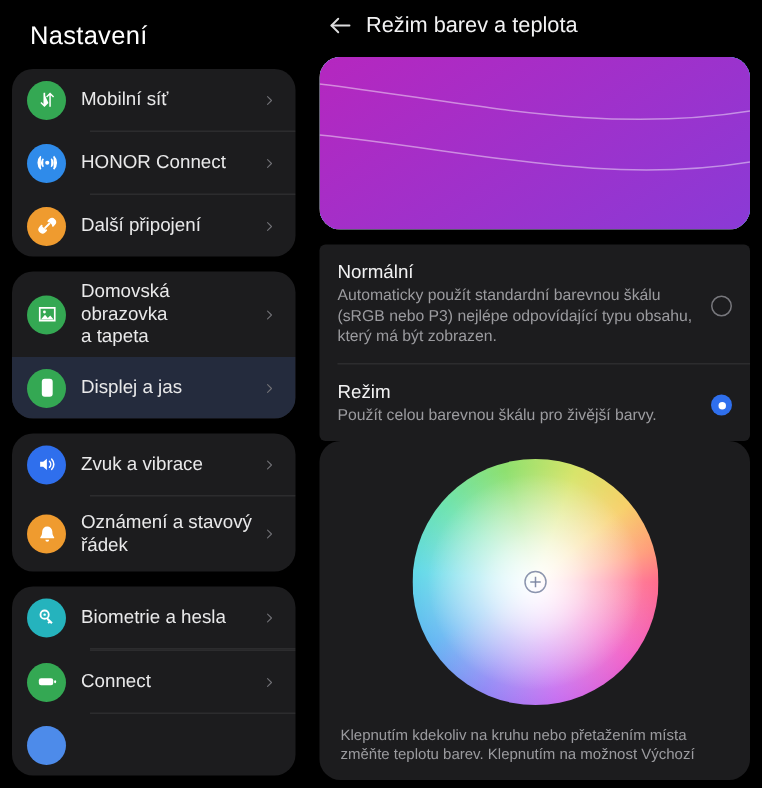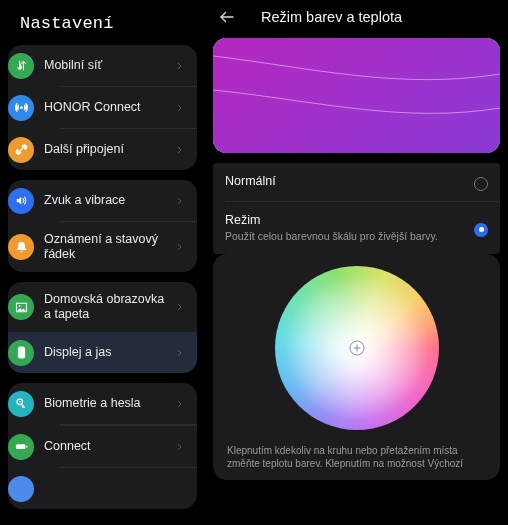--- a/index.html
+++ b/index.html
@@ -19,33 +19,32 @@
     overflow: hidden;
     position: relative;
     flex: 0 0 205px;
   }
   .settings-title {
     color: #ffffff;
     font-size: 17px;
     font-weight: 400;
     letter-spacing: .2px;
     padding: 14px 0 12px 12px;
-    font-family: Liberation Mono, monospace;
   }
   .group {
     background: #1c1c1e;
     border-radius: 14px;
     margin-bottom: 10px;
     overflow: hidden;
   }
   .row {
     display: flex;
     align-items: center;
     min-height: 41px;
-    padding: 6px 8px 6px 0;
+    padding: 6px 8px 6px 10px;
     position: relative;
   }
   .row.selected { background: #242b3d; }
   .row.two-line { min-height: 50px; }
   .row-sep {
     height: 1px;
     background: #2c2c2e;
     margin-left: 52px;
   }
   .ic {
@@ -79,21 +78,21 @@
     height: 525px;
     background: #000;
     position: relative;
     overflow: hidden;
   }
   .detail-header {
     display: flex;
     align-items: center;
     height: 34px;
     padding: 0 16px 0 12px;
-    gap: 24px;
+    gap: 7px;
   }
   .back-btn {
     width: 20px; height: 20px;
     display: flex; align-items: center; justify-content: center;
     color: #dcdcdd;
   }
   .detail-title {
     color: #f2f2f3;
     font-size: 14.5px;
     font-weight: 400;
@@ -282,20 +281,52 @@
             </div>
             <div class="row-label">Další připojení</div>
             <div class="chev">
               <svg width="9" height="14" viewBox="0 0 24 24" fill="none" stroke="currentColor" stroke-width="2" stroke-linecap="round" stroke-linejoin="round">
                 <path d="M9 5l7 7-7 7"></path>
               </svg>
             </div>
           </div>
         </div>
         <div class="group">
+          <div class="row two-line">
+            <div class="ic" style="background: rgb(52, 168, 83);">
+              <svg xmlns="http://www.w3.org/2000/svg" width="15" height="15" viewBox="0 0 24 24" fill="#fff">
+                <path d="M4 5.2h16v13.6H4z" fill="none" stroke="#fff" stroke-width="1.8" rx="2"></path>
+                <circle cx="9" cy="9.6" r="1.5"></circle>
+                <path d="M5.2 17.6l4.4-5 3 3.4 2.6-2.6 3.6 4.2z"></path>
+              </svg>
+            </div>
+            <div class="row-label">Domovská obrazovka
+a tapeta</div>
+            <div class="chev">
+              <svg width="9" height="14" viewBox="0 0 24 24" fill="none" stroke="currentColor" stroke-width="2" stroke-linecap="round" stroke-linejoin="round">
+                <path d="M9 5l7 7-7 7"></path>
+              </svg>
+            </div>
+          </div>
+          <div class="row selected">
+            <div class="ic" style="background: rgb(52, 168, 83);">
+              <svg xmlns="http://www.w3.org/2000/svg" width="15" height="15" viewBox="0 0 24 24" fill="#fff" stroke="#fff" stroke-width="1.6">
+                <rect x="7" y="3.2" width="10" height="17.6" rx="2.4"></rect>
+                <path d="M12.8 7.4l-2.6 4.6h2.4l-1 4.4 3.2-5h-2.4z" fill="#fff" stroke="none"></path>
+              </svg>
+            </div>
+            <div class="row-label">Displej a jas</div>
+            <div class="chev">
+              <svg width="9" height="14" viewBox="0 0 24 24" fill="none" stroke="currentColor" stroke-width="2" stroke-linecap="round" stroke-linejoin="round">
+                <path d="M9 5l7 7-7 7"></path>
+              </svg>
+            </div>
+          </div>
+        </div>
+        <div class="group">
           <div class="row">
             <div class="ic" style="background: rgb(47, 111, 237);">
               <svg xmlns="http://www.w3.org/2000/svg" width="15" height="15" viewBox="0 0 24 24" fill="#fff">
                 <path d="M4.4 9.4h3.2l4-3.4v12l-4-3.4H4.4z"></path>
                 <path d="M14.4 8.8a4.6 4.6 0 0 1 0 6.4" fill="none" stroke="#fff" stroke-width="1.7" stroke-linecap="round"></path>
                 <path d="M16.8 6.6a7.8 7.8 0 0 1 0 10.8" fill="none" stroke="#fff" stroke-width="1.7" stroke-linecap="round"></path>
               </svg>
             </div>
             <div class="row-label">Zvuk a vibrace</div>
             <div class="chev">
@@ -307,52 +338,20 @@
           <div class="row-sep"></div>
           <div class="row two-line">
             <div class="ic" style="background: rgb(239, 155, 47);">
               <svg xmlns="http://www.w3.org/2000/svg" width="15" height="15" viewBox="0 0 24 24" fill="#fff">
                 <path d="M12 3.2a5.4 5.4 0 0 0-5.4 5.4c0 4-1.4 5.4-2 6.2-.3.4 0 1 .5 1h13.8c.5 0 .8-.6.5-1-.6-.8-2-2.2-2-6.2A5.4 5.4 0 0 0 12 3.2z"></path>
                 <path d="M10 17.4a2 2 0 0 0 4 0z"></path>
               </svg>
             </div>
             <div class="row-label">Oznámení a stavový
 řádek</div>
-            <div class="chev">
-              <svg width="9" height="14" viewBox="0 0 24 24" fill="none" stroke="currentColor" stroke-width="2" stroke-linecap="round" stroke-linejoin="round">
-                <path d="M9 5l7 7-7 7"></path>
-              </svg>
-            </div>
-          </div>
-        </div>
-        <div class="group">
-          <div class="row two-line">
-            <div class="ic" style="background: rgb(52, 168, 83);">
-              <svg xmlns="http://www.w3.org/2000/svg" width="15" height="15" viewBox="0 0 24 24" fill="#fff">
-                <path d="M4 5.2h16v13.6H4z" fill="none" stroke="#fff" stroke-width="1.8" rx="2"></path>
-                <circle cx="9" cy="9.6" r="1.5"></circle>
-                <path d="M5.2 17.6l4.4-5 3 3.4 2.6-2.6 3.6 4.2z"></path>
-              </svg>
-            </div>
-            <div class="row-label">Domovská obrazovka
-a tapeta</div>
-            <div class="chev">
-              <svg width="9" height="14" viewBox="0 0 24 24" fill="none" stroke="currentColor" stroke-width="2" stroke-linecap="round" stroke-linejoin="round">
-                <path d="M9 5l7 7-7 7"></path>
-              </svg>
-            </div>
-          </div>
-          <div class="row selected">
-            <div class="ic" style="background: rgb(52, 168, 83);">
-              <svg xmlns="http://www.w3.org/2000/svg" width="15" height="15" viewBox="0 0 24 24" fill="#fff" stroke="#fff" stroke-width="1.6">
-                <rect x="7" y="3.2" width="10" height="17.6" rx="2.4"></rect>
-                <path d="M12.8 7.4l-2.6 4.6h2.4l-1 4.4 3.2-5h-2.4z" fill="#fff" stroke="none"></path>
-              </svg>
-            </div>
-            <div class="row-label">Displej a jas</div>
             <div class="chev">
               <svg width="9" height="14" viewBox="0 0 24 24" fill="none" stroke="currentColor" stroke-width="2" stroke-linecap="round" stroke-linejoin="round">
                 <path d="M9 5l7 7-7 7"></path>
               </svg>
             </div>
           </div>
         </div>
         <div class="group">
           <div class="row">
             <div class="ic" style="background: rgb(37, 179, 189);">
@@ -468,20 +467,21 @@
             <path d="M0,18 C100,30 190,52 290,36"></path>
             <path d="M0,52 C100,62 192,86 290,70"></path>
           </g>
         </svg>
       </div>
 
       <div class="mode-card">
         <div class="mode-row">
           <div class="mode-text">
             <div class="mode-name">Normální</div>
+            <div class="mode-desc">Automaticky použít standardní barevnou škálu (sRGB nebo P3) nejlépe odpovídající typu obsahu, který má být zobrazen.</div>
           </div>
           <div class="radio off"></div>
         </div>
         <div class="mode-sep"></div>
         <div class="mode-row">
           <div class="mode-text">
             <div class="mode-name">Režim</div>
             <div class="mode-desc">Použít celou barevnou škálu pro živější barvy.</div>
           </div>
           <div class="radio on"></div>

